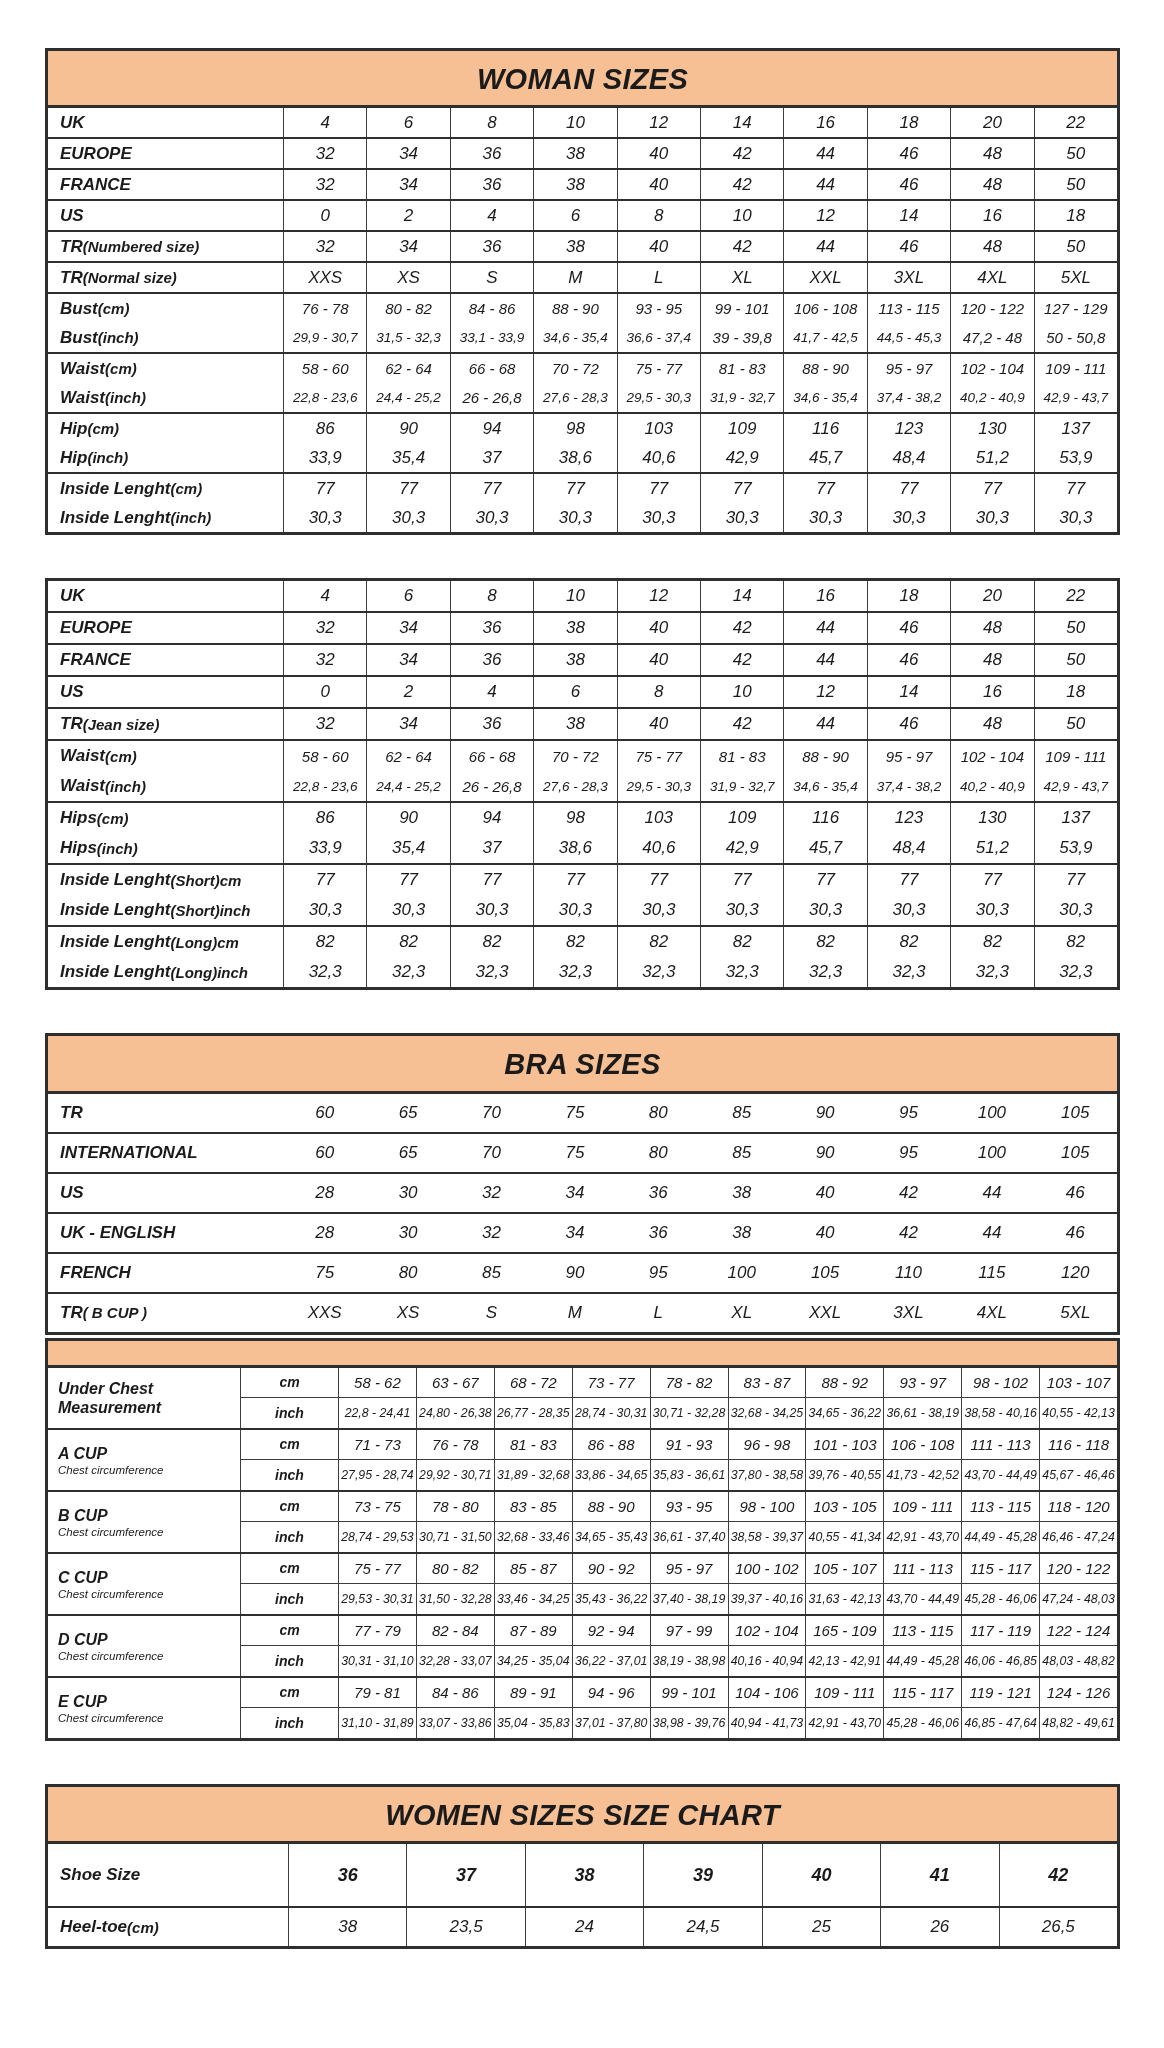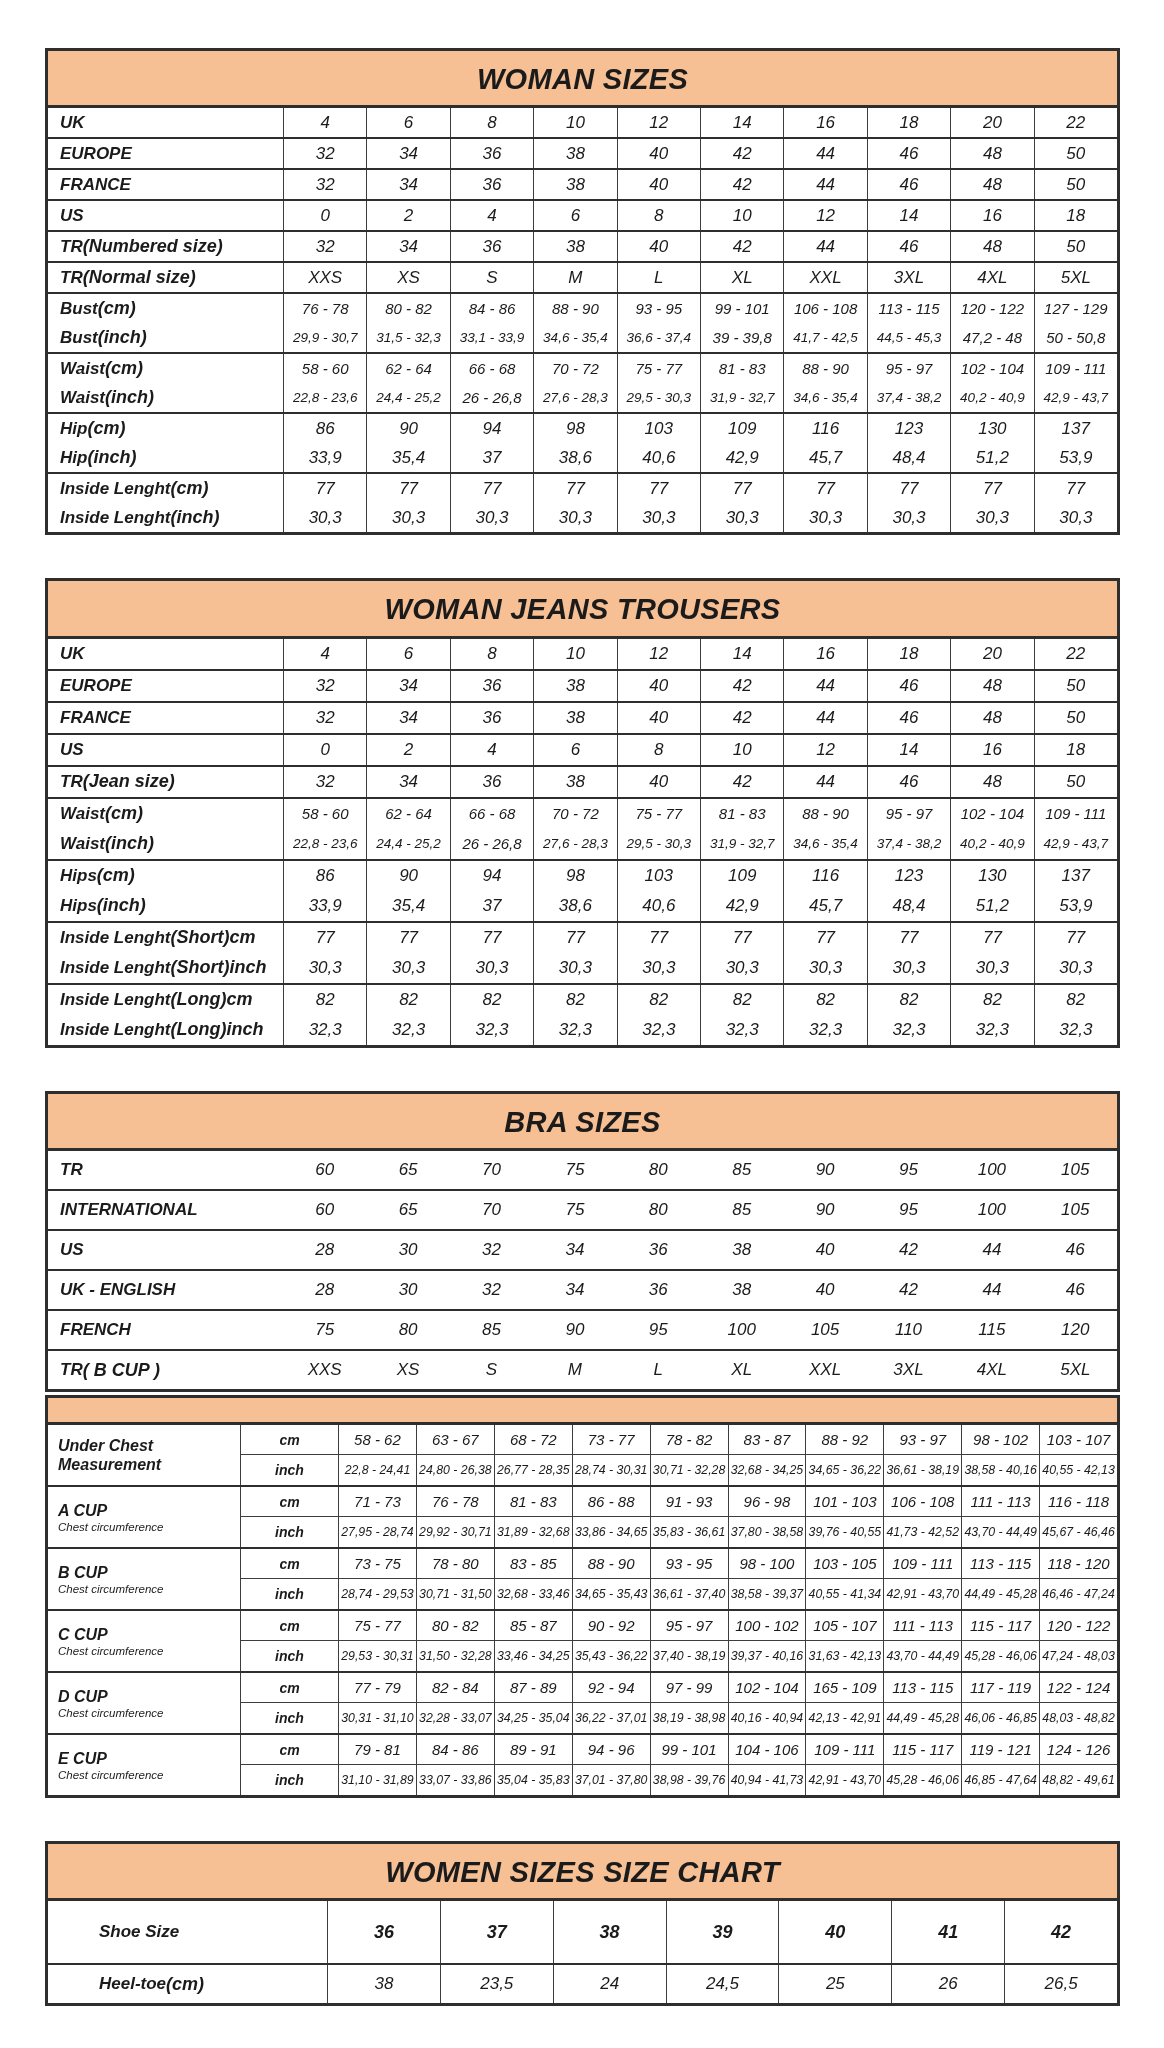--- a/index.html
+++ b/index.html
@@ -14,29 +14,29 @@
     background:var(--accent,#f6bf94);
     border-bottom:3px solid var(--border,#2e2e2e);
     text-align:center;padding:12px 0 9px;
   }
   .tbl-title{font-size:29px;font-weight:bold;letter-spacing:.3px;line-height:1.15;}
   .tbl-subtitle{font-size:15px;font-weight:bold;margin-top:2px;}
   .row-group{border-bottom:2.5px solid var(--border,#2e2e2e);}
   .row-group:last-child{border-bottom:none;}
   .grid-row{display:grid;align-items:stretch;}
   .cols-10 .grid-row{grid-template-columns:235px repeat(10,1fr);}
-  .cols-7  .grid-row{grid-template-columns:240px repeat(7,1fr);margin-left:39px;}
+  .cols-7  .grid-row{grid-template-columns:240px repeat(7,1fr);}
   .cell{
     display:flex;align-items:center;justify-content:center;
     text-align:center;font-size:17px;padding:3px 2px;
     border-left:1.5px solid #3d3d3d;min-width:0;
   }
   .grid-row .cell:first-child{border-left:none;}
   .cell.label{justify-content:flex-start;text-align:left;padding-left:12px;font-weight:bold;}
-  .paren{font-size:18px;font-weight:bold;text-align:right;}
+  .paren{font-size:15px;font-weight:bold;text-align:right;}
   .v-s{font-size:15px;}
   .v-xs{font-size:13.5px;}
   .v-xxs{font-size:12.3px;}
   .v-b{font-weight:bold;font-size:18px;}
   .t-sizes .grid-row{min-height:29px;}
   .t-jeans .grid-row{min-height:30px;}
   .t-bra .grid-row{min-height:38px;}
   .t-bra .cell{border-left:none;}
   .t-bra{margin-bottom:3px;}
   
@@ -271,23 +271,20 @@
             <div class="cell">30,3</div>
             <div class="cell">30,3</div>
             <div class="cell">30,3</div>
             <div class="cell">30,3</div>
           </div>
         </div>
       </div>
   </section>
 
   <section class="tbl cols-10 t-jeans">
-    <header class="tbl-head">
-      <div class="tbl-title">WOMAN JEANS TROUSERS</div>
-    </header>
     <div>
         <div class="row-group">
           <div class="grid-row">
             <div class="cell label">UK</div>
             <div class="cell">4</div>
             <div class="cell">6</div>
             <div class="cell">8</div>
             <div class="cell">10</div>
             <div class="cell">12</div>
             <div class="cell">14</div>

